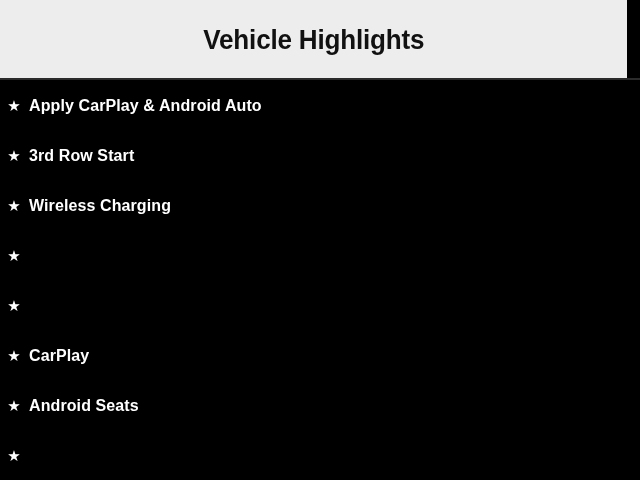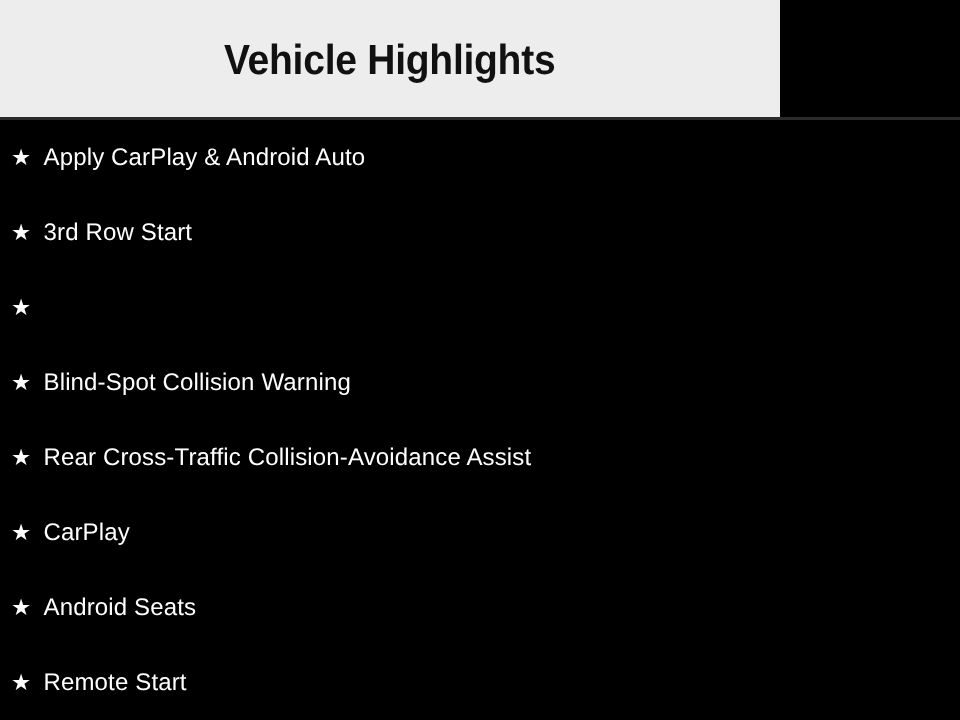--- a/index.html
+++ b/index.html
@@ -21,21 +21,21 @@
     width: 640px;
     height: 480px;
     background: #000000;
   }
 
   
   .header-band {
     position: absolute;
     left: 0;
     top: 0;
-    width: 520px;
+    width: 627px;
     height: 78px;
     background: #ededed;
     display: flex;
     align-items: center;
     justify-content: center;
     box-sizing: border-box;
   }
 
   .header-title {
     font-family: "Liberation Sans", sans-serif;
@@ -103,21 +103,21 @@
     text-align: center;
     display: inline-block;
     position: relative;
     top: -1px;
   }
 
   .highlight-label {
     flex: 0 0 auto;
     margin-left: 8px;
     font-family: "Liberation Sans", sans-serif;
-    font-weight: normal;
+    font-weight: bold;
     font-size: 16px;
     line-height: 1;
     color: #ffffff;
     letter-spacing: 0.1px;
     white-space: nowrap;
   }
 </style>
 </head>
 <body>
 
@@ -136,42 +136,40 @@
       <span class="highlight-label">Apply CarPlay &amp; Android Auto</span>
     </li>
 
     <li class="highlight-item">
       <span class="bullet-star">★</span>
       <span class="highlight-label">3rd Row Start</span>
     </li>
 
     <li class="highlight-item">
       <span class="bullet-star">★</span>
+      <span class="highlight-label">Wireless Charging</span>
     </li>
 
     <li class="highlight-item">
       <span class="bullet-star">★</span>
-      <span class="highlight-label">Blind-Spot Collision Warning</span>
     </li>
 
     <li class="highlight-item">
       <span class="bullet-star">★</span>
-      <span class="highlight-label">Rear Cross-Traffic Collision-Avoidance Assist</span>
     </li>
 
     <li class="highlight-item">
       <span class="bullet-star">★</span>
       <span class="highlight-label">CarPlay</span>
     </li>
 
     <li class="highlight-item">
       <span class="bullet-star">★</span>
       <span class="highlight-label">Android Seats</span>
     </li>
 
     <li class="highlight-item">
       <span class="bullet-star">★</span>
-      <span class="highlight-label">Remote Start</span>
     </li>
 
   </ul>
 
 </div>
 
 </body></html>

